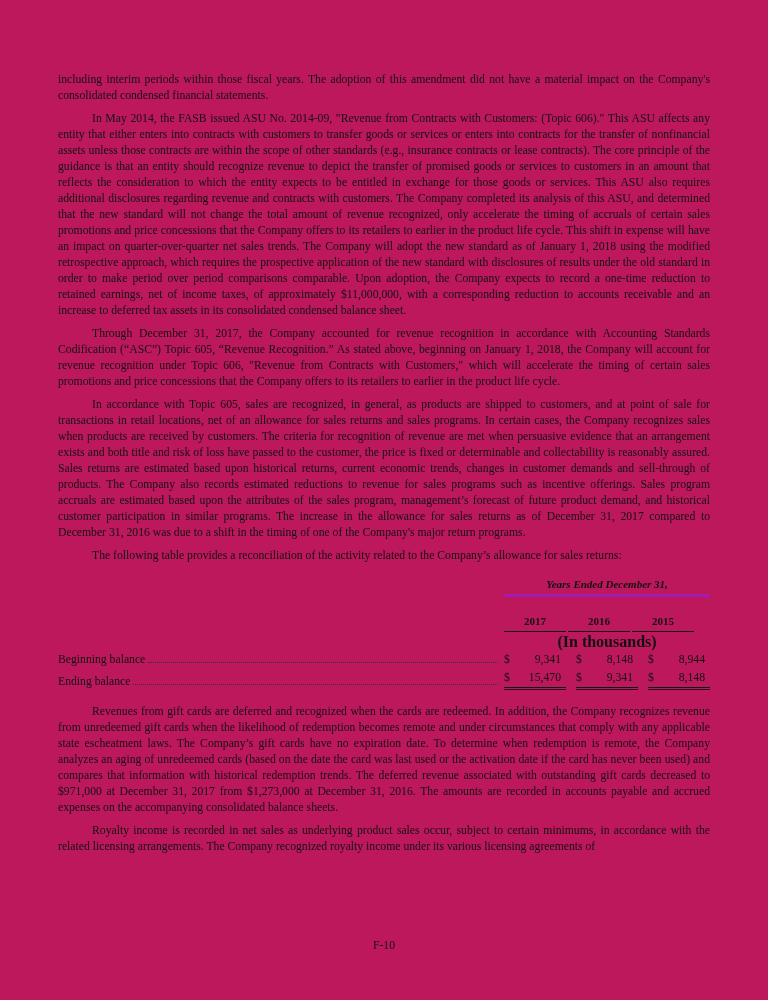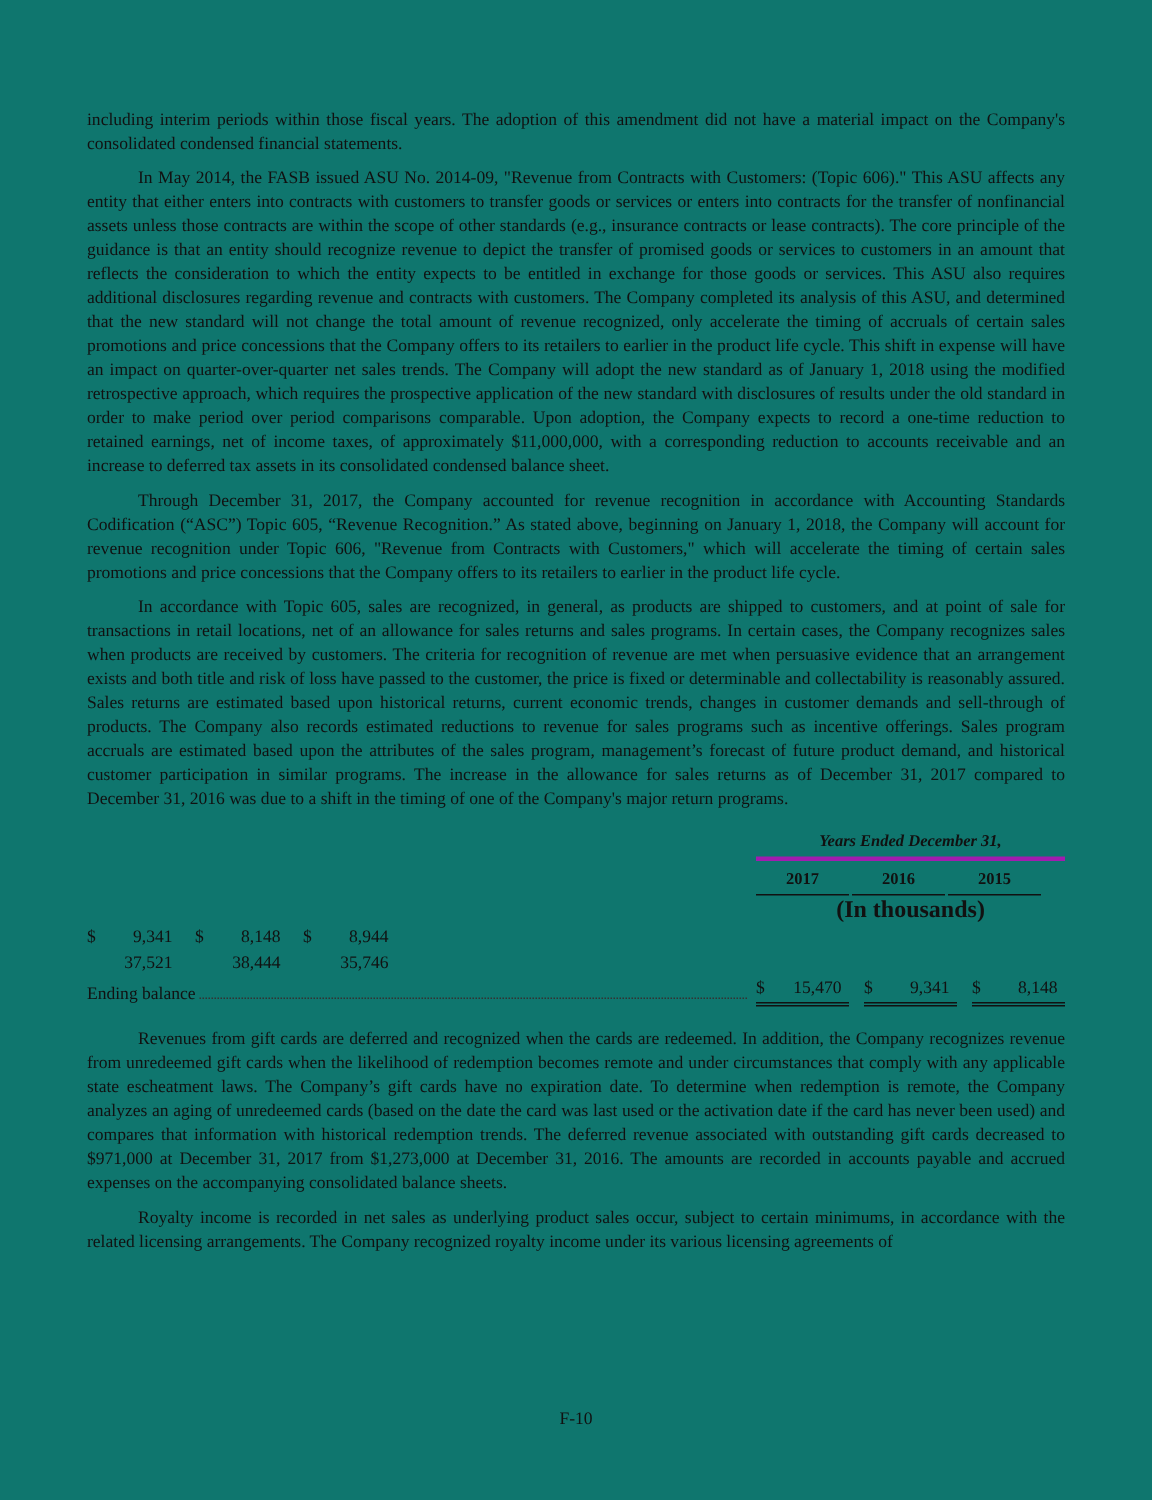--- a/index.html
+++ b/index.html
@@ -1,20 +1,20 @@
 <!DOCTYPE html>
 <html><head>
 <meta charset="utf-8">
 <style>
   html,body{margin:0;padding:0;background:#ffffff;}
   .page{
     position:relative;
     width:768px;height:1000px;
     margin:0 auto;
-    background:#0f766e;
+    background:#be185d;
     box-sizing:border-box;
     padding:72px 58px 0 58px;
     font-family:"Liberation Serif", serif;
     font-size:11.7px;
     line-height:16px;
     color:#111111;
   }
   .para{margin:0 0 7px 0;text-align:justify;}
   .para.indent{text-indent:34px;}
   .heading{
@@ -24,21 +24,21 @@
   }
   
   .fin-table{margin:12px 0 14px 0;}
   .t-headwrap{display:flex;}
   .t-headspacer{flex:1;}
   .t-cols{width:206px;}
   .t-caption{
     text-align:center;font-weight:bold;font-size:11px;
     border-bottom:3px solid #a21caf;padding-bottom:2px;font-style:italic;
   }
-  .t-years{display:flex;gap:2px;margin-top:4px;}
+  .t-years{display:flex;gap:2px;margin-top:16px;}
   .t-year{
     width:62px;text-align:center;font-weight:bold;font-size:11px;
     border-bottom:1px solid #111;padding-bottom:2px;
   }
   .t-sub{text-align:center;font-weight:bold;font-size:16px;padding:2px 0 1px 0;}
   .t-row{display:flex;align-items:flex-end;margin-top:1px;}
   .t-label{flex:1;display:flex;align-items:baseline;min-width:0;}
   .t-label.ind{padding-left:12px;}
   .dots{
     flex:1;
@@ -68,64 +68,58 @@
 
   <p class="para">including interim periods within those fiscal years. The adoption of this amendment did not have a material impact on the Company's consolidated condensed financial statements.</p>
 
   <p class="para indent">In May 2014, the FASB issued ASU No. 2014-09, "Revenue from Contracts with Customers: (Topic 606)."  This ASU affects any entity that either enters into contracts with customers to transfer goods or services or enters into contracts for the transfer of nonfinancial assets unless those contracts are within the scope of other standards (e.g., insurance contracts or lease contracts). The core principle of the guidance is that an entity should recognize revenue to depict the transfer of promised goods or services to customers in an amount that reflects the consideration to which the entity expects to be entitled in exchange for those goods or services. This ASU also requires additional disclosures regarding revenue and contracts with customers. The Company completed its analysis of this ASU, and determined that the new standard will not change the total amount of revenue recognized, only accelerate the timing of accruals of certain sales promotions and price concessions that the Company offers to its retailers to earlier in the product life cycle. This shift in expense will have an impact on quarter-over-quarter net sales trends. The Company will adopt the new standard as of January 1, 2018 using the modified retrospective approach, which requires the prospective application of the new standard with disclosures of results under the old standard in order to make period over period comparisons comparable. Upon adoption, the Company expects to record a one-time reduction to retained earnings, net of income taxes, of approximately $11,000,000, with a corresponding reduction to accounts receivable and an increase to deferred tax assets in its consolidated condensed balance sheet.</p>
 
 
   <p class="para indent">Through December 31, 2017, the Company accounted for revenue recognition in accordance with Accounting Standards Codification (“ASC”) Topic 605, “Revenue Recognition.” As stated above, beginning on January 1, 2018, the Company will account for revenue recognition under Topic 606, "Revenue from Contracts with Customers," which will accelerate the timing of certain sales promotions and price concessions that the Company offers to its retailers to earlier in the product life cycle.</p>
 
   <p class="para indent">In accordance with Topic 605, sales are recognized, in general, as products are shipped to customers, and at point of sale for transactions in retail locations, net of an allowance for sales returns and sales programs. In certain cases, the Company recognizes sales when products are received by customers. The criteria for recognition of revenue are met when persuasive evidence that an arrangement exists and both title and risk of loss have passed to the customer, the price is fixed or determinable and collectability is reasonably assured. Sales returns are estimated based upon historical returns, current economic trends, changes in customer demands and sell-through of products. The Company also records estimated reductions to revenue for sales programs such as incentive offerings. Sales program accruals are estimated based upon the attributes of the sales program, management’s forecast of future product demand, and historical customer participation in similar programs. The increase in the allowance for sales returns as of December 31, 2017 compared to December 31, 2016 was due to a shift in the timing of one of the Company's major return programs.</p>
 
+  <p class="para indent">The following table provides a reconciliation of the activity related to the Company’s allowance for sales returns:</p>
 
   <div class="fin-table">
     <div class="t-headwrap">
       <div class="t-headspacer"></div>
       <div class="t-cols">
         <div class="t-caption">Years Ended December 31,</div>
         <div class="t-years">
           <div class="t-year">2017</div>
           <div class="t-year">2016</div>
           <div class="t-year">2015</div>
         </div>
         <div class="t-sub">(In thousands)</div>
       </div>
     </div>
 
     <div class="t-row">
+      <div class="t-label">
+        <span>Beginning balance</span>
+        <span class="dots"></span>
+      </div>
       <div class="t-nums">
         <div class="t-num dollar">
             <span>$</span>
             <span>9,341</span>
           </div>
         <div class="t-num dollar">
             <span>$</span>
             <span>8,148</span>
           </div>
         <div class="t-num dollar">
             <span>$</span>
             <span>8,944</span>
           </div>
       </div>
     </div>
 
     <div class="t-row">
-      <div class="t-nums">
-        <div class="t-num">
-            <span>37,521</span>
-          </div>
-        <div class="t-num">
-            <span>38,444</span>
-          </div>
-        <div class="t-num">
-            <span>35,746</span>
-          </div>
-      </div>
     </div>
 
 
     <div class="t-row">
       <div class="t-label">
         <span>Ending balance</span>
         <span class="dots"></span>
       </div>
       <div class="t-nums">
         <div class="t-num dollar u2">

